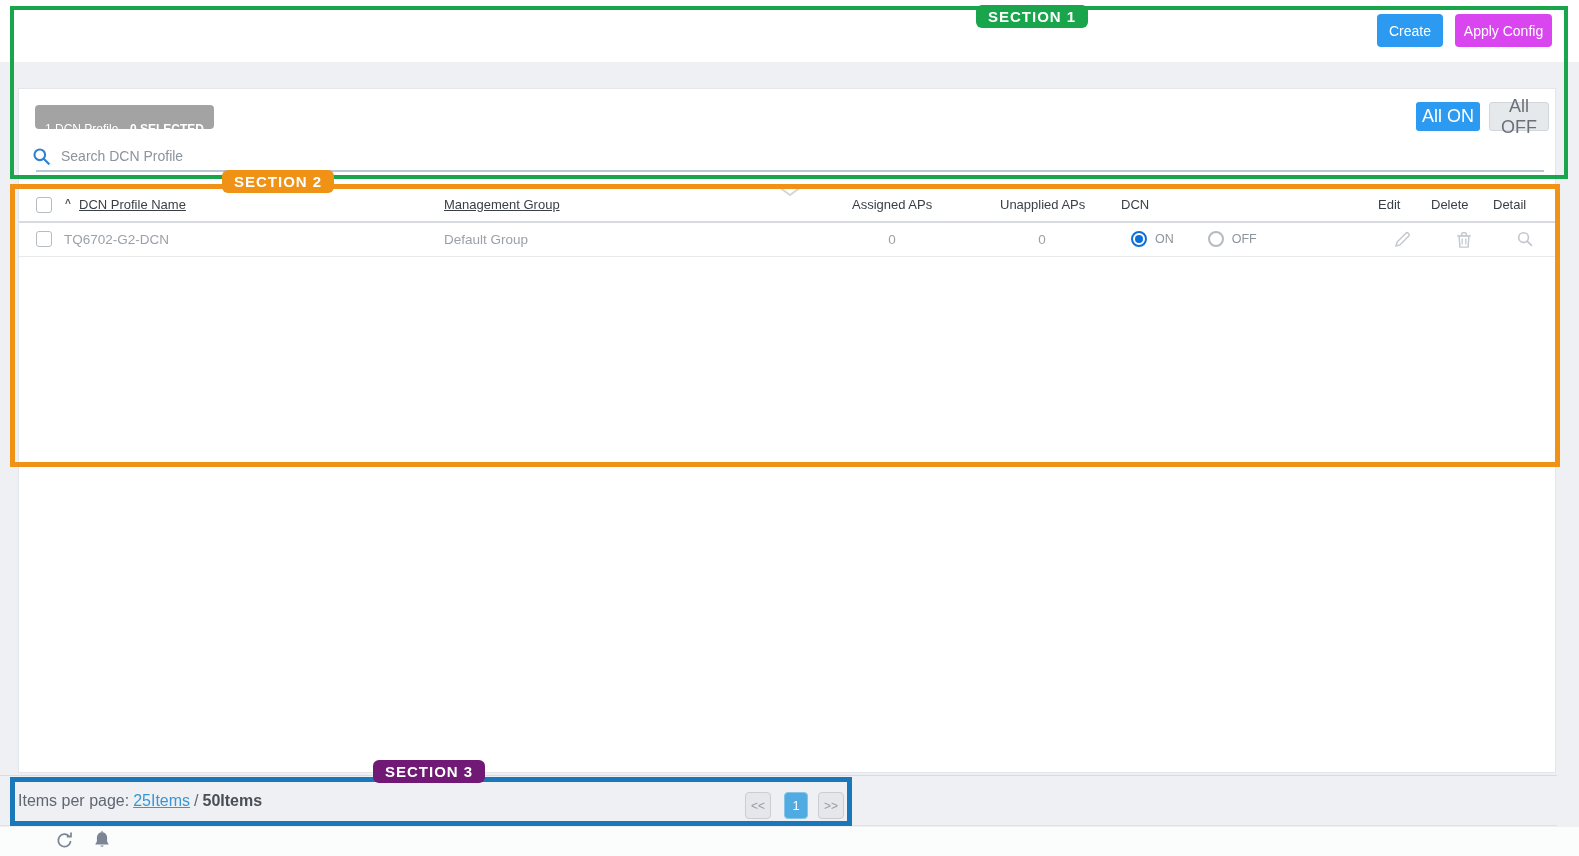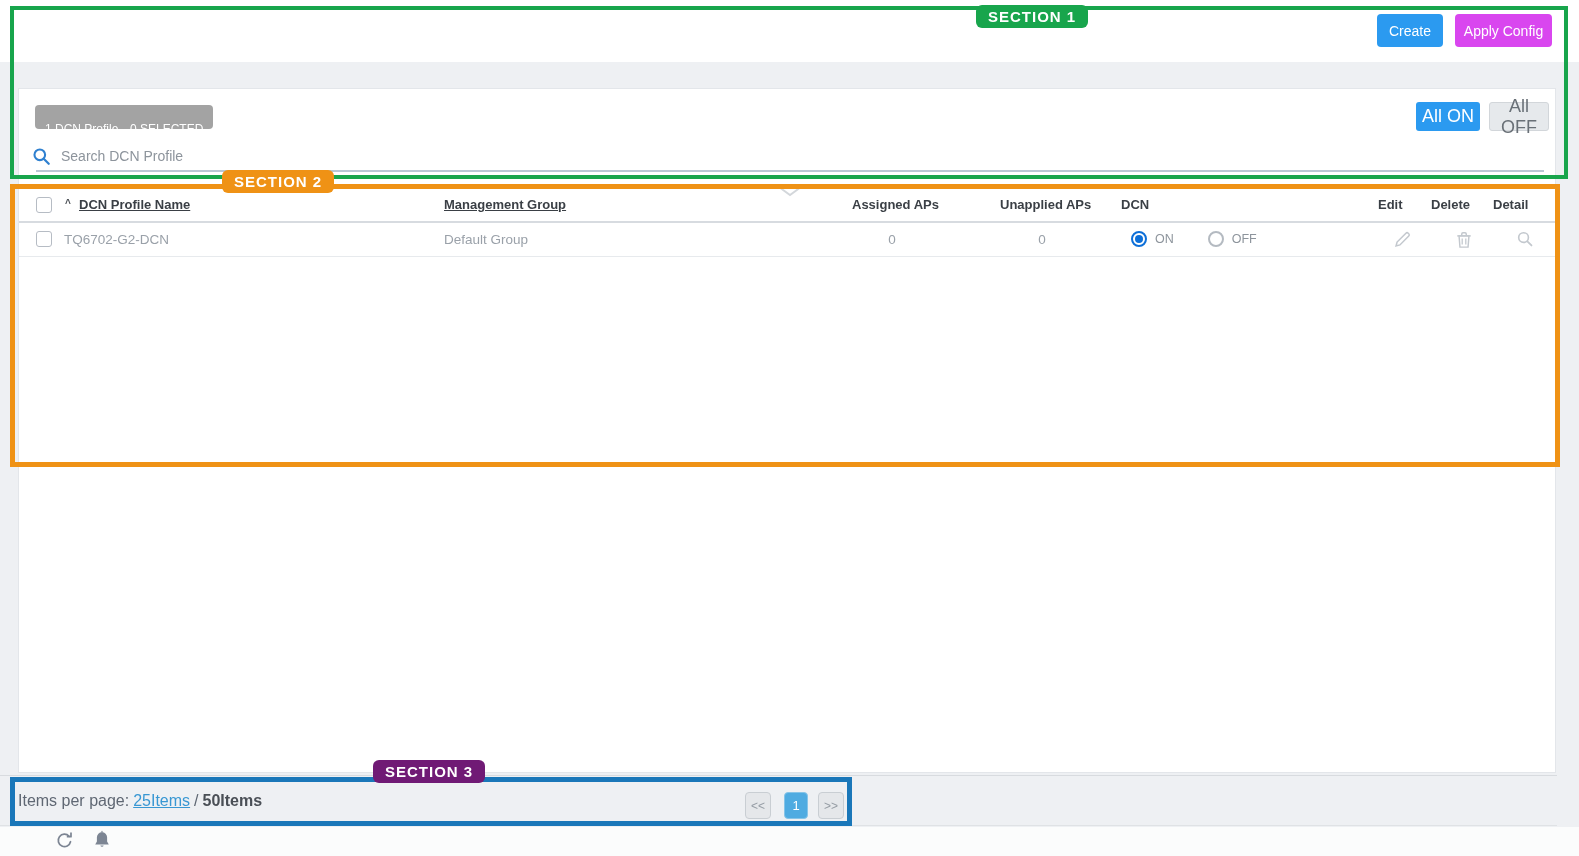--- a/index.html
+++ b/index.html
@@ -15,37 +15,37 @@
   .btn-disabled { background:#d946ef; color:#ffffff; }
   .btn-create { position:absolute; left:1377px; top:14px; width:66px; height:33px; }
   .btn-apply  { position:absolute; left:1455px; top:14px; width:97px; height:33px; }
 
   
   .card { position:absolute; left:18px; top:88px; width:1538px; height:685px; background:#ffffff;
           border:1px solid #e3e6ea; }
   .badge { position:absolute; height:24px; line-height:24px; padding:12px 10px; background:#a3a3a3;
            color:#ffffff; font-size:12px; border-radius:4px; white-space:nowrap; }
   .badge-count { left:16px; top:16px; }
-  .badge-selected { left:101px; top:16px; }
+  .badge-selected { left:101px; top:16px;font-weight:bold; }
   .btn-sm { height:29px; font-size:18px; border-radius:3px; }
   .btn-allon  { position:absolute; left:1397px; top:13px; width:64px; }
   .btn-alloff { position:absolute; left:1470px; top:13px; width:60px; background:#e6e9ec;
                 border:1px solid #d2d6da; color:#697077; }
   .search-row { position:absolute; left:13px; top:55px; width:1500px; height:24px; display:flex; align-items:center; }
   .search-row svg { flex:0 0 auto; }
   .search-input { border:none; outline:none; margin-left:10px; width:1400px; font-size:14px;
                   color:#5b636b; background:transparent; font-family:"Liberation Sans", sans-serif; }
   .search-input::placeholder { color:#8d949c; opacity:1; }
   .search-underline { position:absolute; left:17px; top:81px; width:1508px; height:2px; background:#b9c7d4; }
   .panel-chevron { position:absolute; left:758px; top:94px; }
 
   
   .thead { position:absolute; left:0; top:102px; width:1536px; height:32px; border-bottom:2px solid #d7dbe0; }
   .trow  { position:absolute; left:0; top:134px; width:1536px; height:34px; border-bottom:1px solid #e7eaed; }
-  .hcell { position:absolute; top:6px; font-size:13px; font-weight:700; color:#3a3f45; white-space:nowrap;text-align:center; }
+  .hcell { position:absolute; top:6px; font-size:13px; font-weight:400; color:#3a3f45; white-space:nowrap;text-align:center; }
   .hcell.sortable { text-decoration:underline; cursor:pointer; }
   .rcell { position:absolute; top:9px; font-size:13.5px; color:#9aa1a9; white-space:nowrap; }
   .checkbox { position:absolute; left:17px; width:16px; height:16px; border:1.5px solid #b6bcc4;
               border-radius:3px; background:#fff; cursor:pointer; }
   .thead .checkbox { top:6px; }
   .trow  .checkbox { top:8px; }
   .sort-caret { position:absolute; left:46px; top:7px; font-size:10px; font-weight:700; color:#4a4f55; }
   .h-name { left:60px; } .h-group { left:425px; }
   .h-assigned { left:833px; } .h-unapplied { left:981px; } .h-dcn { left:1102px; }
   .h-edit { left:1359px; } .h-delete { left:1412px; } .h-detail { left:1474px; }

